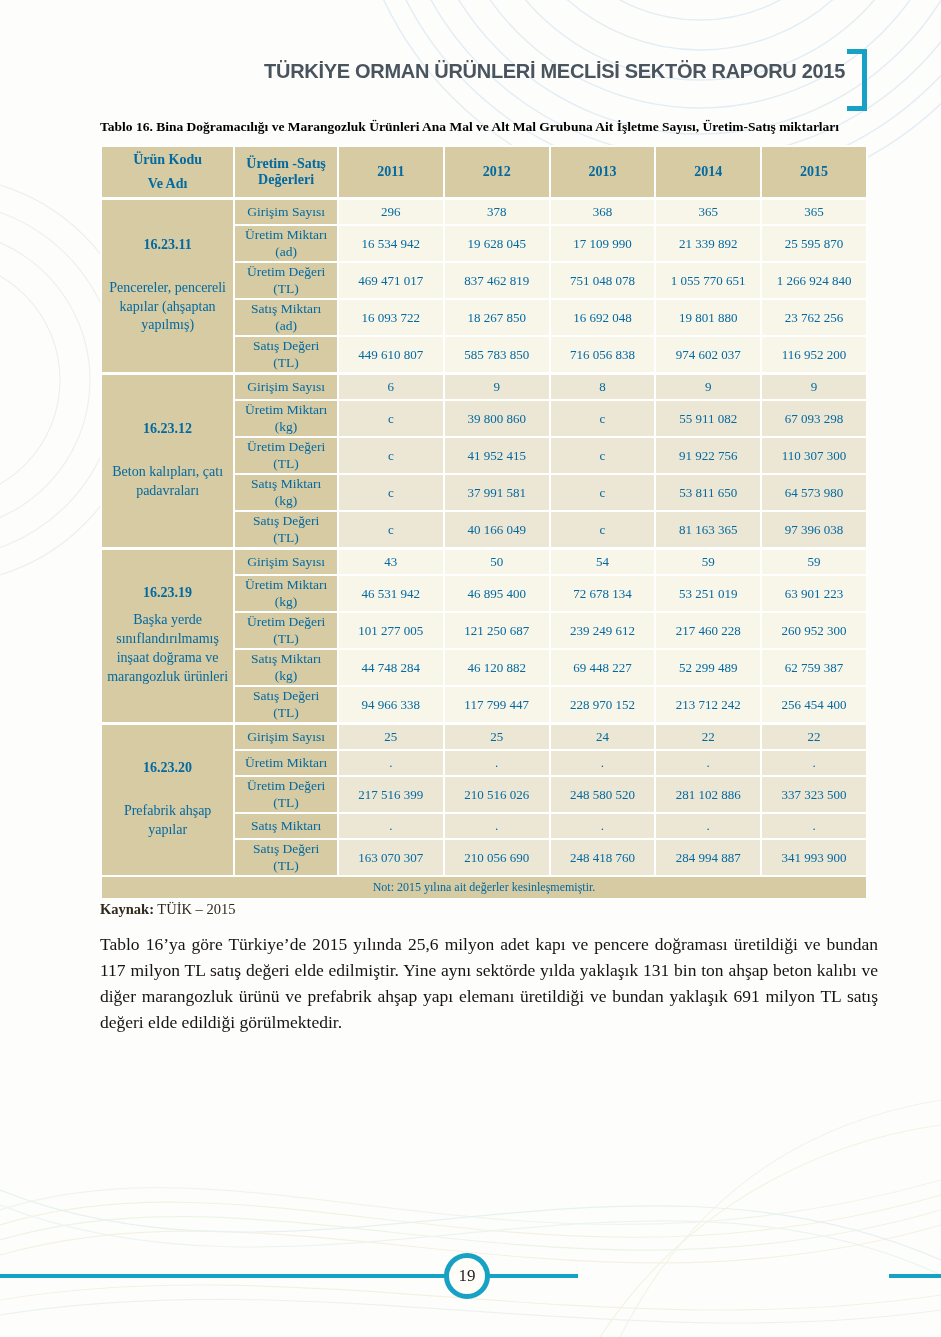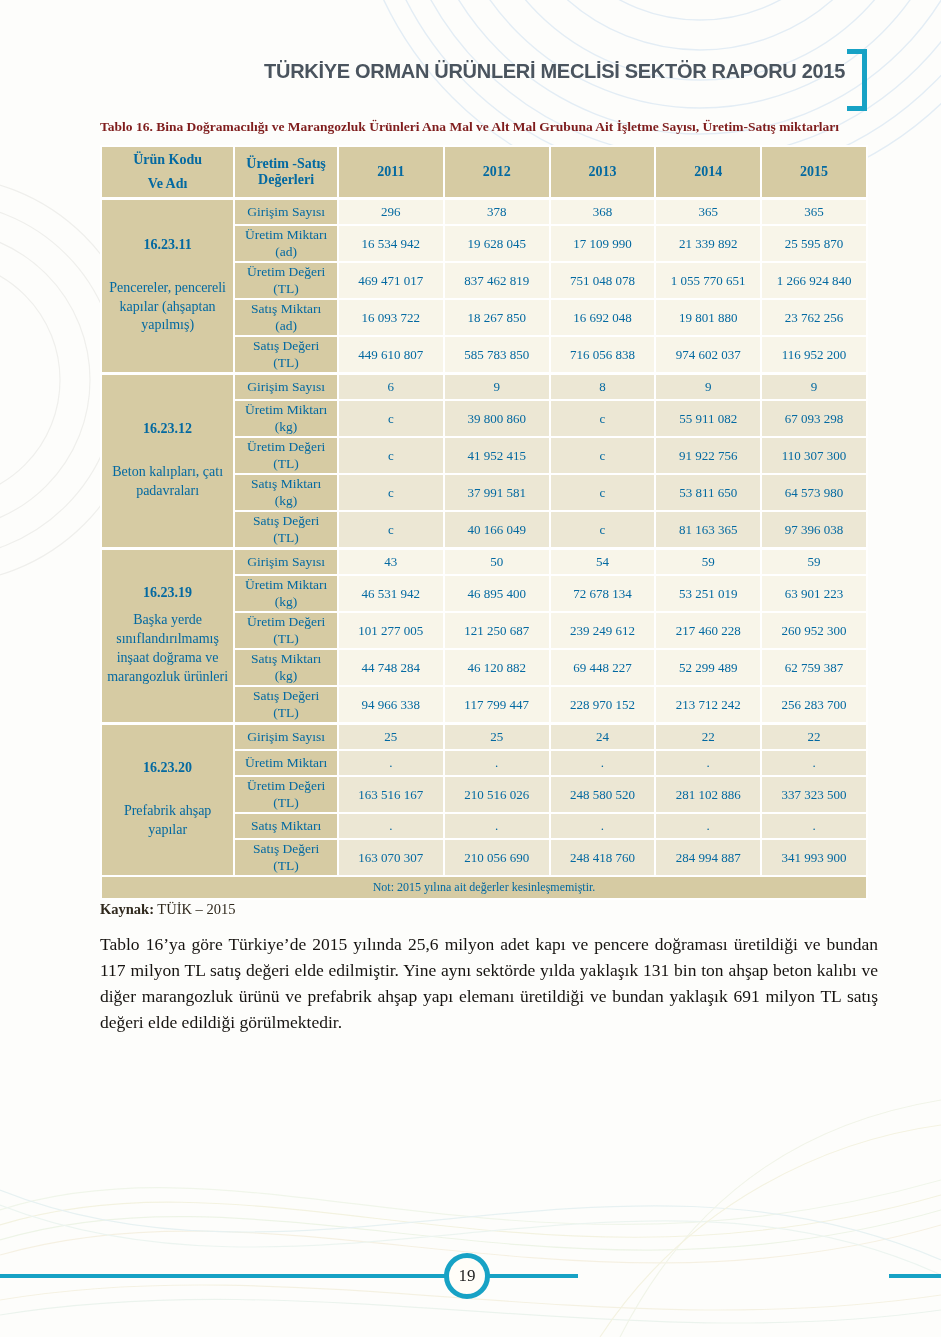--- a/index.html
+++ b/index.html
@@ -25,21 +25,21 @@
   .bracket{
     position:absolute;top:49px;left:847px;width:15px;height:52px;
     border-top:5px solid #17a2c5;
     border-right:5px solid #17a2c5;
     border-bottom:5px solid #17a2c5;
   }
 
   
   .caption{
     position:absolute;left:100px;top:119px;width:780px;
-    font-size:13.5px;font-weight:bold;color:#7f1d1d;
+    font-size:13.5px;font-weight:bold;color:#000000;
   }
 
   
   .tbl-wrap{position:absolute;left:100px;top:145px;width:768px;}
   table.data{
     border-collapse:collapse;width:768px;
     font-size:13px;color:#0369a1;
   }
   table.data td, table.data th{border:2px solid #ffffff;padding:0 2px;text-align:center;vertical-align:middle;}
   table.data thead th{
@@ -322,21 +322,21 @@
             </tr>
             <tr class="grp-main tall g3">
               <td class="metric-cell">
                 <div>Satış Değeri</div>
                 <div>(TL)</div>
               </td>
               <td class="val-cell">94 966 338</td>
               <td class="val-cell">117 799 447</td>
               <td class="val-cell">228 970 152</td>
               <td class="val-cell">213 712 242</td>
-              <td class="val-cell">256 283 700</td>
+              <td class="val-cell">256 454 400</td>
             </tr>
             <tr class="grp-alt short grp-first g4">
               <td rowspan="5" class="prod-cell">
                 <div class="prod-code">16.23.20</div>
                 <div class="prod-name">Prefabrik ahşap yapılar</div>
               </td>
               <td class="metric-cell">
                 <div>Girişim Sayısı</div>
               </td>
               <td class="val-cell">25</td>
@@ -353,21 +353,21 @@
               <td class="val-cell">.</td>
               <td class="val-cell">.</td>
               <td class="val-cell">.</td>
               <td class="val-cell">.</td>
             </tr>
             <tr class="grp-alt tall g4">
               <td class="metric-cell">
                 <div>Üretim Değeri</div>
                 <div>(TL)</div>
               </td>
-              <td class="val-cell">163 516 167</td>
+              <td class="val-cell">217 516 399</td>
               <td class="val-cell">210 516 026</td>
               <td class="val-cell">248 580 520</td>
               <td class="val-cell">281 102 886</td>
               <td class="val-cell">337 323 500</td>
             </tr>
             <tr class="grp-alt short g4">
               <td class="metric-cell">
                 <div>Satış Miktarı</div>
               </td>
               <td class="val-cell">.</td>

